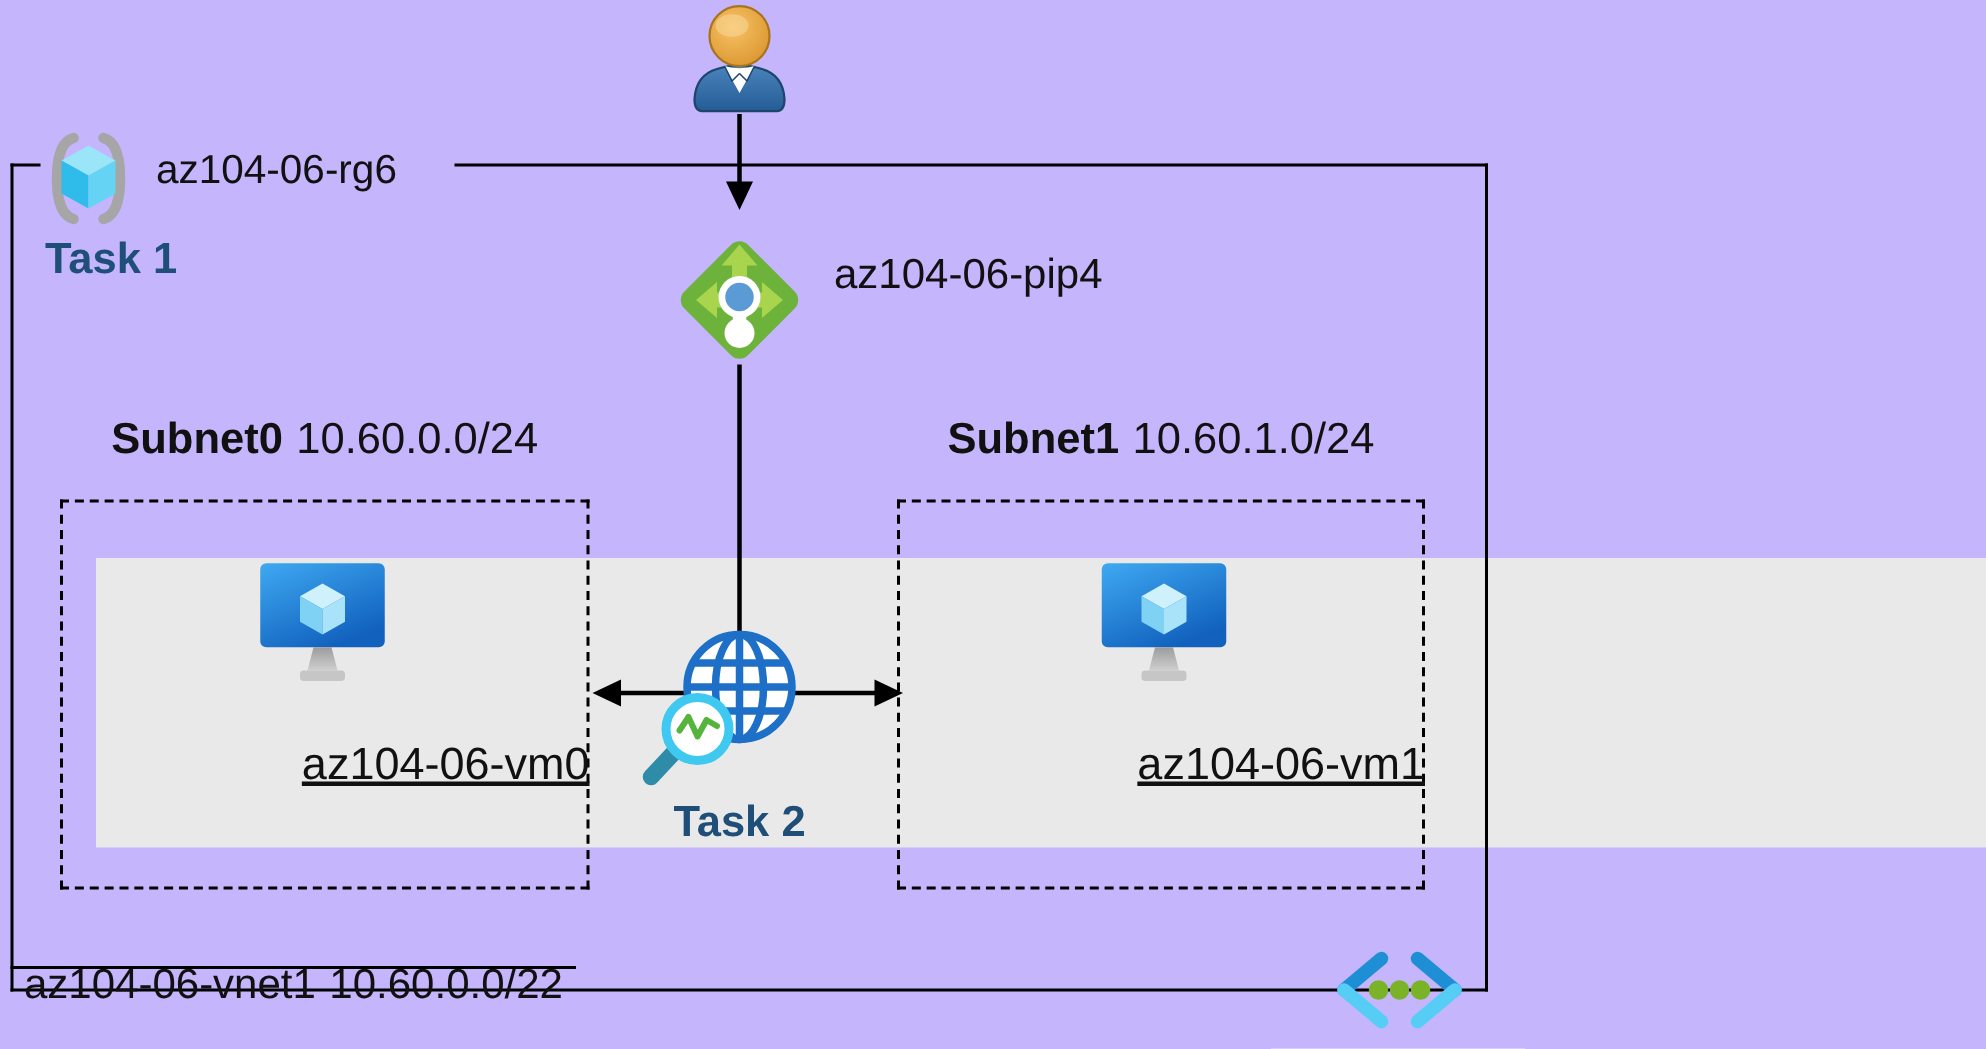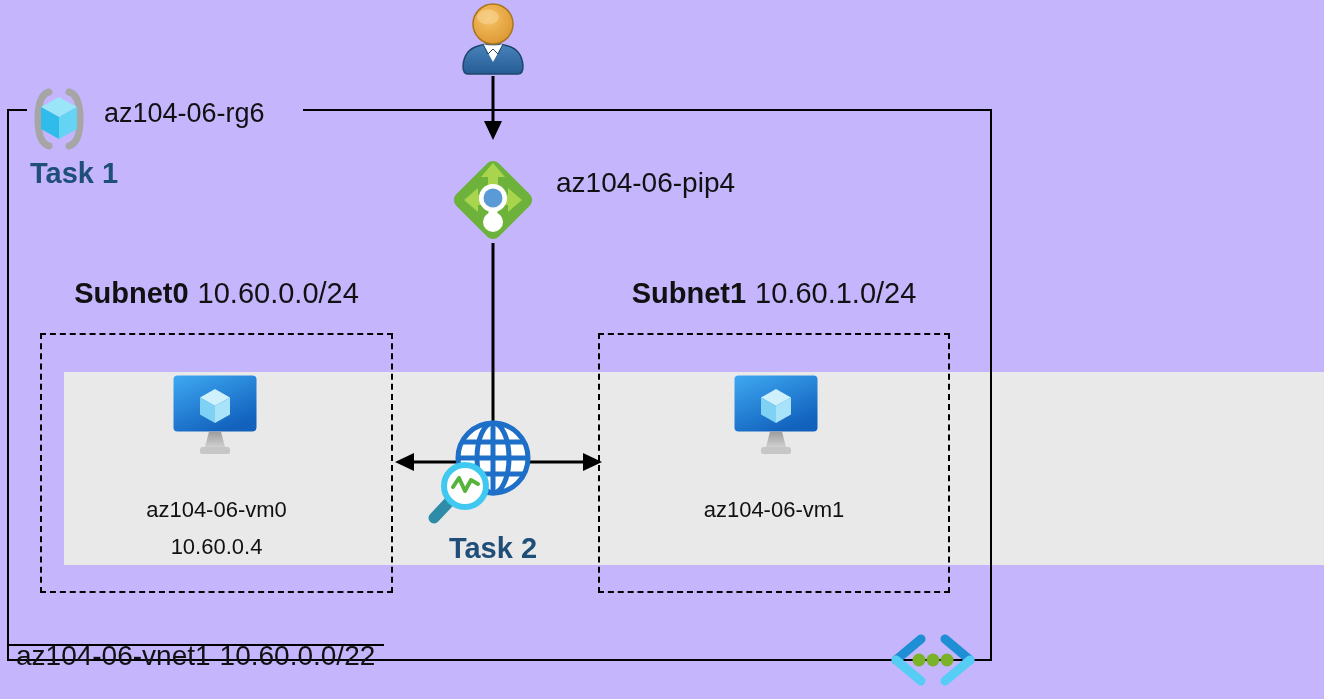--- a/index.html
+++ b/index.html
@@ -26,21 +26,21 @@
   .rg-label { left:104px; top:98px; font-size:27px; }
   .task-label { font-size:29px; font-weight:bold; color:#1F4E79; }
   .task1 { left:30px; top:157px; }
   .task2 { left:418px; top:532px; width:150px; text-align:center; }
   .lb-labels { left:556px; top:165px; font-size:28px; line-height:36px; }
   .subnet-label { top:277px; font-size:29px; text-align:center; }
   .subnet-label b { font-weight:bold; }
   .gap { margin-left:9px; }
   .s0 { left:40px; width:353px; }
   .s1 { left:598px; width:352px; }
-  .vm-label { top:491px; font-size:22px; line-height:37px; text-align:center; }
+  .vm-label { top:491px; font-size:30px; line-height:37px; text-align:right;text-decoration:underline; }
   .backend-label { left:1040px; top:439px; font-size:37px; color:#1a1a1a; }
   .vnet-label { left:16px; top:623px; font-size:28px;margin-top:17px; }
   .strike { left:7px; top:644px; width:377px; height:2px; background:#000; z-index:6; }
 </style>
 </head>
 <body>
 
 <div id="canvas">
 
   <div class="abs band"></div>
@@ -140,21 +140,20 @@
     <rect x="1.5" y="1.5" width="83" height="56" rx="4" fill="url(#vmg)"></rect>
     <polygon points="43,15 58,23.5 43,32 28,23.5" fill="#CFF1FC"></polygon>
     <polygon points="28,23.5 43,32 43,49 28,40.5" fill="#7FD2F3"></polygon>
     <polygon points="58,23.5 43,32 43,49 58,40.5" fill="#A9E3F9"></polygon>
     <polygon points="37,57.5 49,57.5 53,73 33,73" fill="url(#stg)"></polygon>
     <rect x="28" y="73" width="30" height="7" rx="2.5" fill="#C6C6C6"></rect>
   </svg>
 
   <div class="abs txt vm-label s0">
     <div>az104-06-vm0</div>
-    <div>10.60.0.4</div>
   </div>
   <div class="abs txt vm-label s1">
     <div>az104-06-vm1</div>
   </div>
 
   <svg class="abs icon" style="left:421px;top:414px;" width="120" height="120" viewBox="0 0 120 120">
     <circle cx="72" cy="44" r="37" fill="#fff"></circle>
     <g stroke="#1D6FC7" stroke-width="5" fill="none">
       <circle cx="72" cy="44" r="35"></circle>
       <ellipse cx="72" cy="44" rx="16" ry="35"></ellipse>

